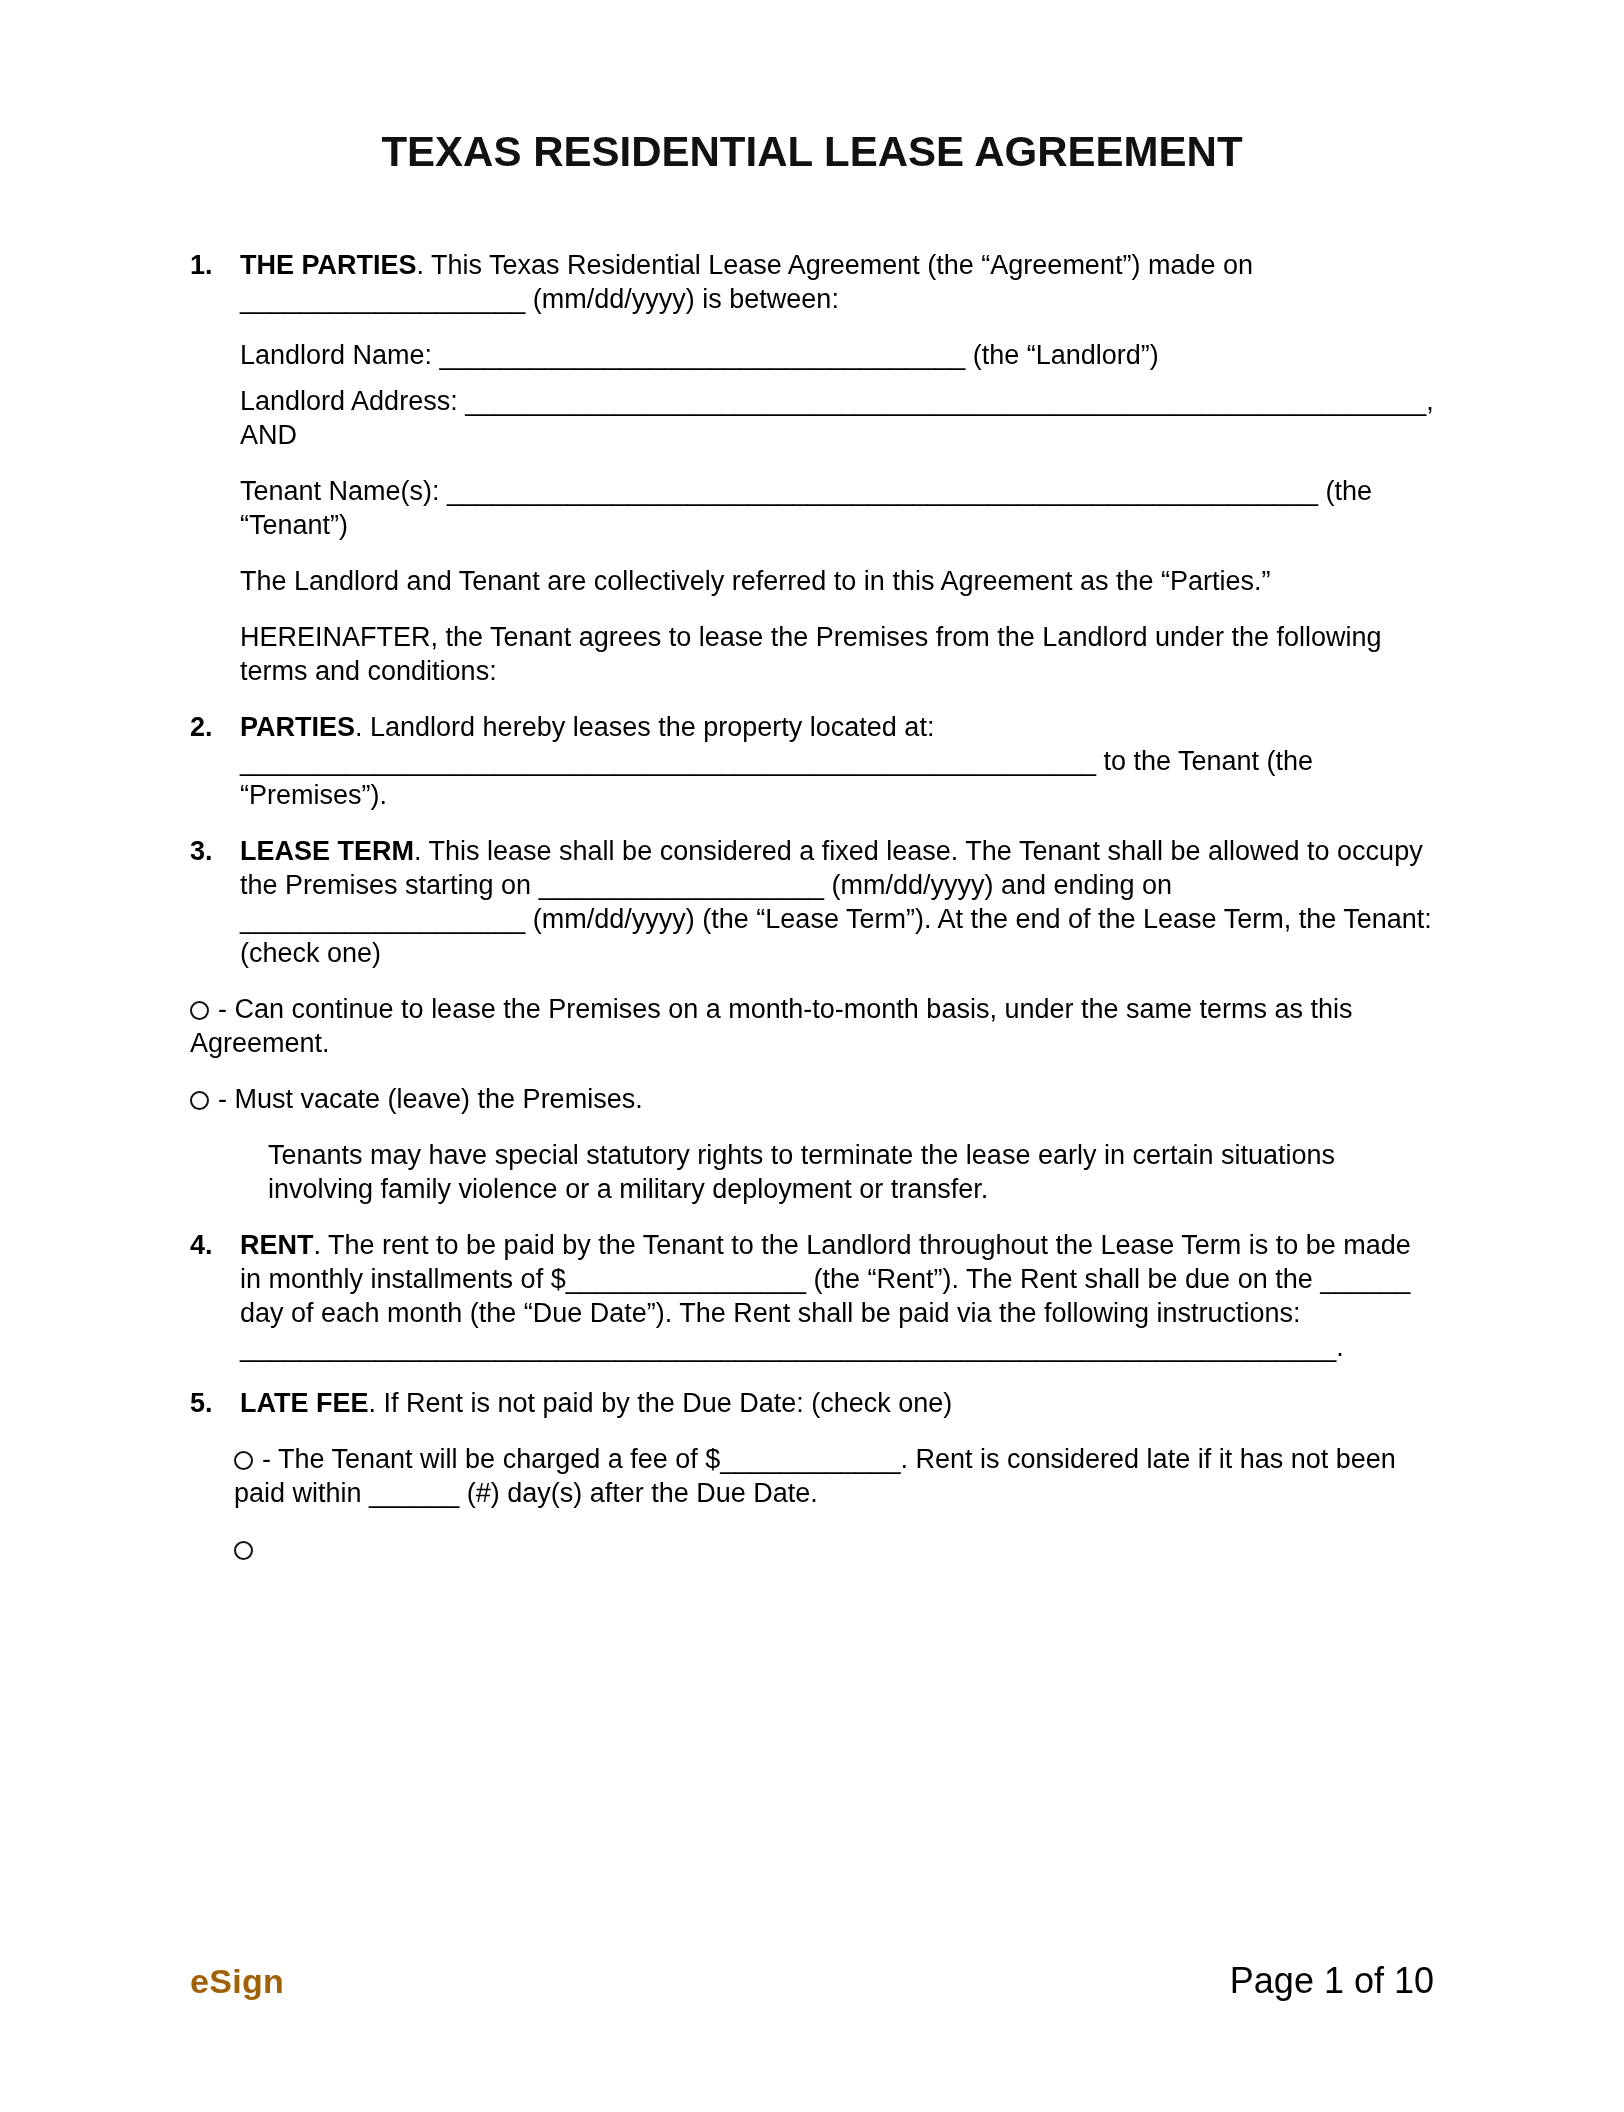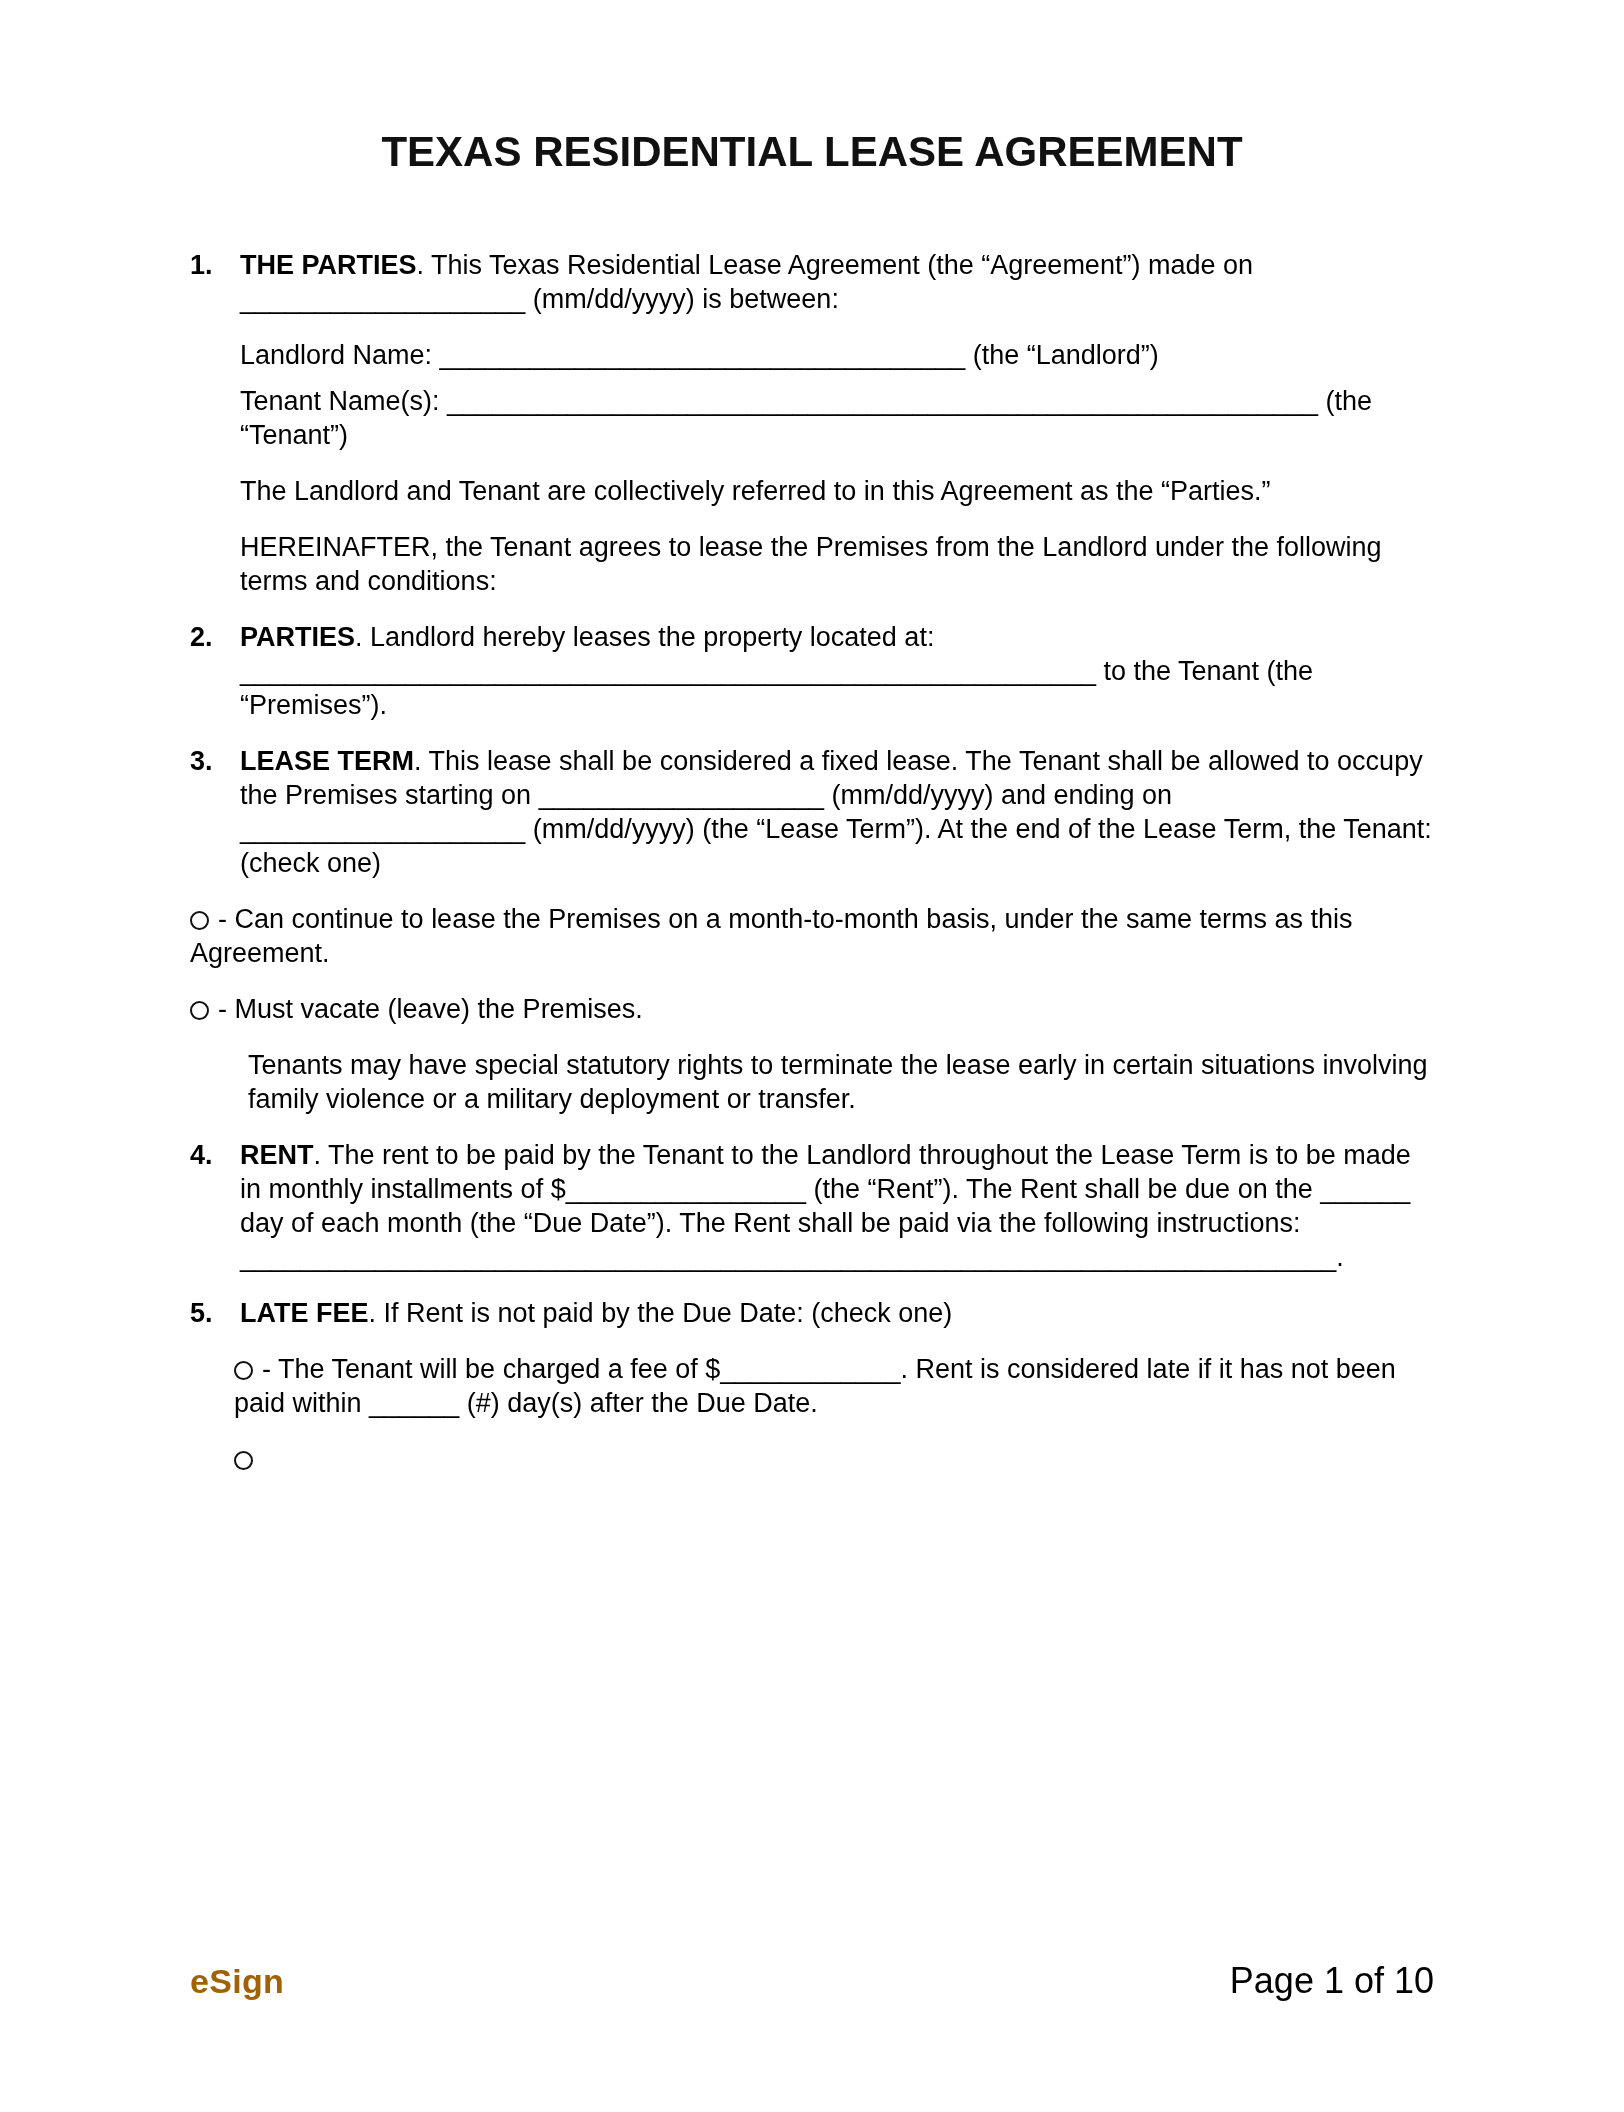--- a/index.html
+++ b/index.html
@@ -48,21 +48,21 @@
   .cb-row.flush { margin-left: 44px; }
   .checkbox {
     display: inline-block;
     width: 19px;
     height: 19px;
     border: 2px solid #111111;
     background: #ffffff;
     vertical-align: -2px;
     margin-right: 9px;
   }
-  .note { margin-left: 58px; }
+  .note { margin-left: 78px; }
   .footer {
     position: absolute;
     left: 190px;
     right: 190px;
     top: 1960px;
     display: flex;
     justify-content: space-between;
     align-items: baseline;
   }
   .brand {
@@ -82,20 +82,21 @@
 <div class="page">
 
   <h1 class="title">TEXAS RESIDENTIAL LEASE AGREEMENT</h1>
 
   <div>
     <p class="para hang">
       <span class="num">1.</span>
       <span class="head">THE PARTIES</span><span>. This Texas Residential Lease Agreement (the “Agreement”) made on ___________________ (mm/dd/yyyy) is between:</span>
     </p>
     <p class="para indent tight">Landlord Name: ___________________________________ (the “Landlord”)</p>
+    <p class="para indent">Landlord Address: ________________________________________________________________, AND</p>
     <p class="para indent">Tenant Name(s): __________________________________________________________ (the “Tenant”)</p>
     <p class="para indent">The Landlord and Tenant are collectively referred to in this Agreement as the “Parties.”</p>
     <p class="para indent">HEREINAFTER, the Tenant agrees to lease the Premises from the Landlord under the following terms and conditions:</p>
   </div>
 
   <div>
     <p class="para hang">
       <span class="num">2.</span>
       <span class="head">PARTIES</span><span>. Landlord hereby leases the property located at: _________________________________________________________ to the Tenant (the “Premises”).</span>
     </p>

